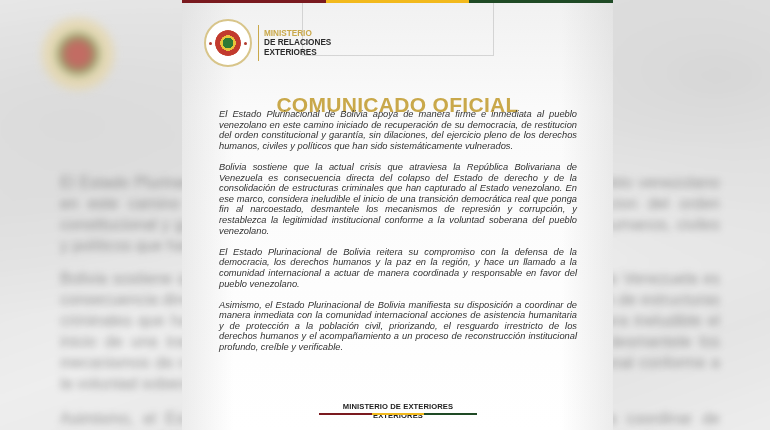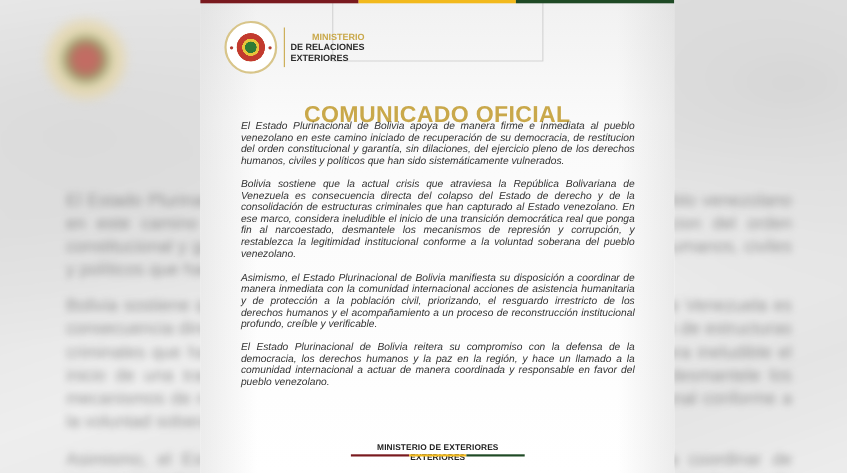--- a/index.html
+++ b/index.html
@@ -20,21 +20,21 @@
       linear-gradient(180deg,transparent 0,transparent 100%);}
   .arch{position:absolute;left:120px;top:0;width:190px;height:55px;border:1px solid rgba(180,180,180,.5);border-top:none;}
   .tricolor{position:absolute;left:0;top:0;width:431px;height:3px;display:flex;}
   .tricolor div{flex:1;}
   .logo{position:absolute;left:22px;top:19px;display:flex;align-items:center;}
   .seal{width:48px;height:48px;border-radius:50%;background:#fff;border:2px solid #d8c58a;box-sizing:border-box;position:relative;}
   .seal .inner{position:absolute;left:9px;top:9px;width:26px;height:26px;border-radius:50%;background:radial-gradient(circle,#2f7a36 0 28%,#e8c43a 29% 42%,#c23a2e 43% 70%,#f3e9c8 71%);}
   .seal .dot{position:absolute;width:3px;height:3px;background:#b03a2e;border-radius:50%;top:21px;}
   .divider-v{width:1px;height:36px;background:#c9a84a;margin:0 5px 0 6px;}
   .ministry{font-size:8.2px;font-weight:bold;line-height:9.5px;color:#2b2b2b;}
-  .ministry .gold{color:#c9a84a;text-align:right;}
+  .ministry .gold{color:#c9a84a;}
   .title{position:absolute;left:0;width:431px;top:93px;text-align:center;font-size:21px;font-weight:bold;color:#c9a84a;letter-spacing:.3px;}
   .body{position:absolute;left:37px;top:109px;width:358px;font-size:9.3px;line-height:10.6px;color:#333;text-align:justify;font-style:italic;}
   .body p{margin:0 0 10.6px 0;}
   .date{position:absolute;left:0;width:431px;top:368px;text-align:center;font-size:9.5px;font-weight:bold;color:#333;}
   .sig{position:absolute;left:137px;top:402px;width:158px;text-align:center;font-size:7.6px;font-weight:bold;color:#222;letter-spacing:.1px;}
   .sigbar{position:absolute;left:137px;top:413px;width:158px;height:2px;display:flex;}
   .sigbar div{flex:1;}
 </style>
 </head>
 <body>
@@ -67,22 +67,22 @@
       <div>DE RELACIONES</div>
       <div>EXTERIORES</div>
     </div>
   </div>
 
   <div class="title">COMUNICADO OFICIAL</div>
 
   <div class="body">
     <p>El Estado Plurinacional de Bolivia apoya de manera firme e inmediata al pueblo venezolano en este camino iniciado de recuperación de su democracia, de restitucion del orden constitucional y garantía, sin dilaciones, del ejercicio pleno de los derechos humanos, civiles y políticos que han sido sistemáticamente vulnerados.</p>
     <p>Bolivia sostiene que la actual crisis que atraviesa la República Bolivariana de Venezuela es consecuencia directa del colapso del Estado de derecho y de la consolidación de estructuras criminales que han capturado al Estado venezolano. En ese marco, considera ineludible el inicio de una transición democrática real que ponga fin al narcoestado, desmantele los mecanismos de represión y corrupción, y restablezca la legitimidad institucional conforme a la voluntad soberana del pueblo venezolano.</p>
+    <p>El Estado Plurinacional de Bolivia reitera su compromiso con la defensa de la democracia, los derechos humanos y la paz en la región, y hace un llamado a la comunidad internacional a actuar de manera coordinada y responsable en favor del pueblo venezolano.</p>
     <p>Asimismo, el Estado Plurinacional de Bolivia manifiesta su disposición a coordinar de manera inmediata con la comunidad internacional acciones de asistencia humanitaria y de protección a la población civil, priorizando, el resguardo irrestricto de los derechos humanos y el acompañamiento a un proceso de reconstrucción institucional profundo, creíble y verificable.</p>
-    <p>El Estado Plurinacional de Bolivia reitera su compromiso con la defensa de la democracia, los derechos humanos y la paz en la región, y hace un llamado a la comunidad internacional a actuar de manera coordinada y responsable en favor del pueblo venezolano.</p>
   </div>
 
   <div class="sig">MINISTERIO DE EXTERIORES EXTERIORES</div>
   <div class="sigbar">
     <div style="background:#7a1a1f"></div>
     <div style="background:#f2b91c"></div>
     <div style="background:#1f4a25"></div>
   </div>
 </div>
 

